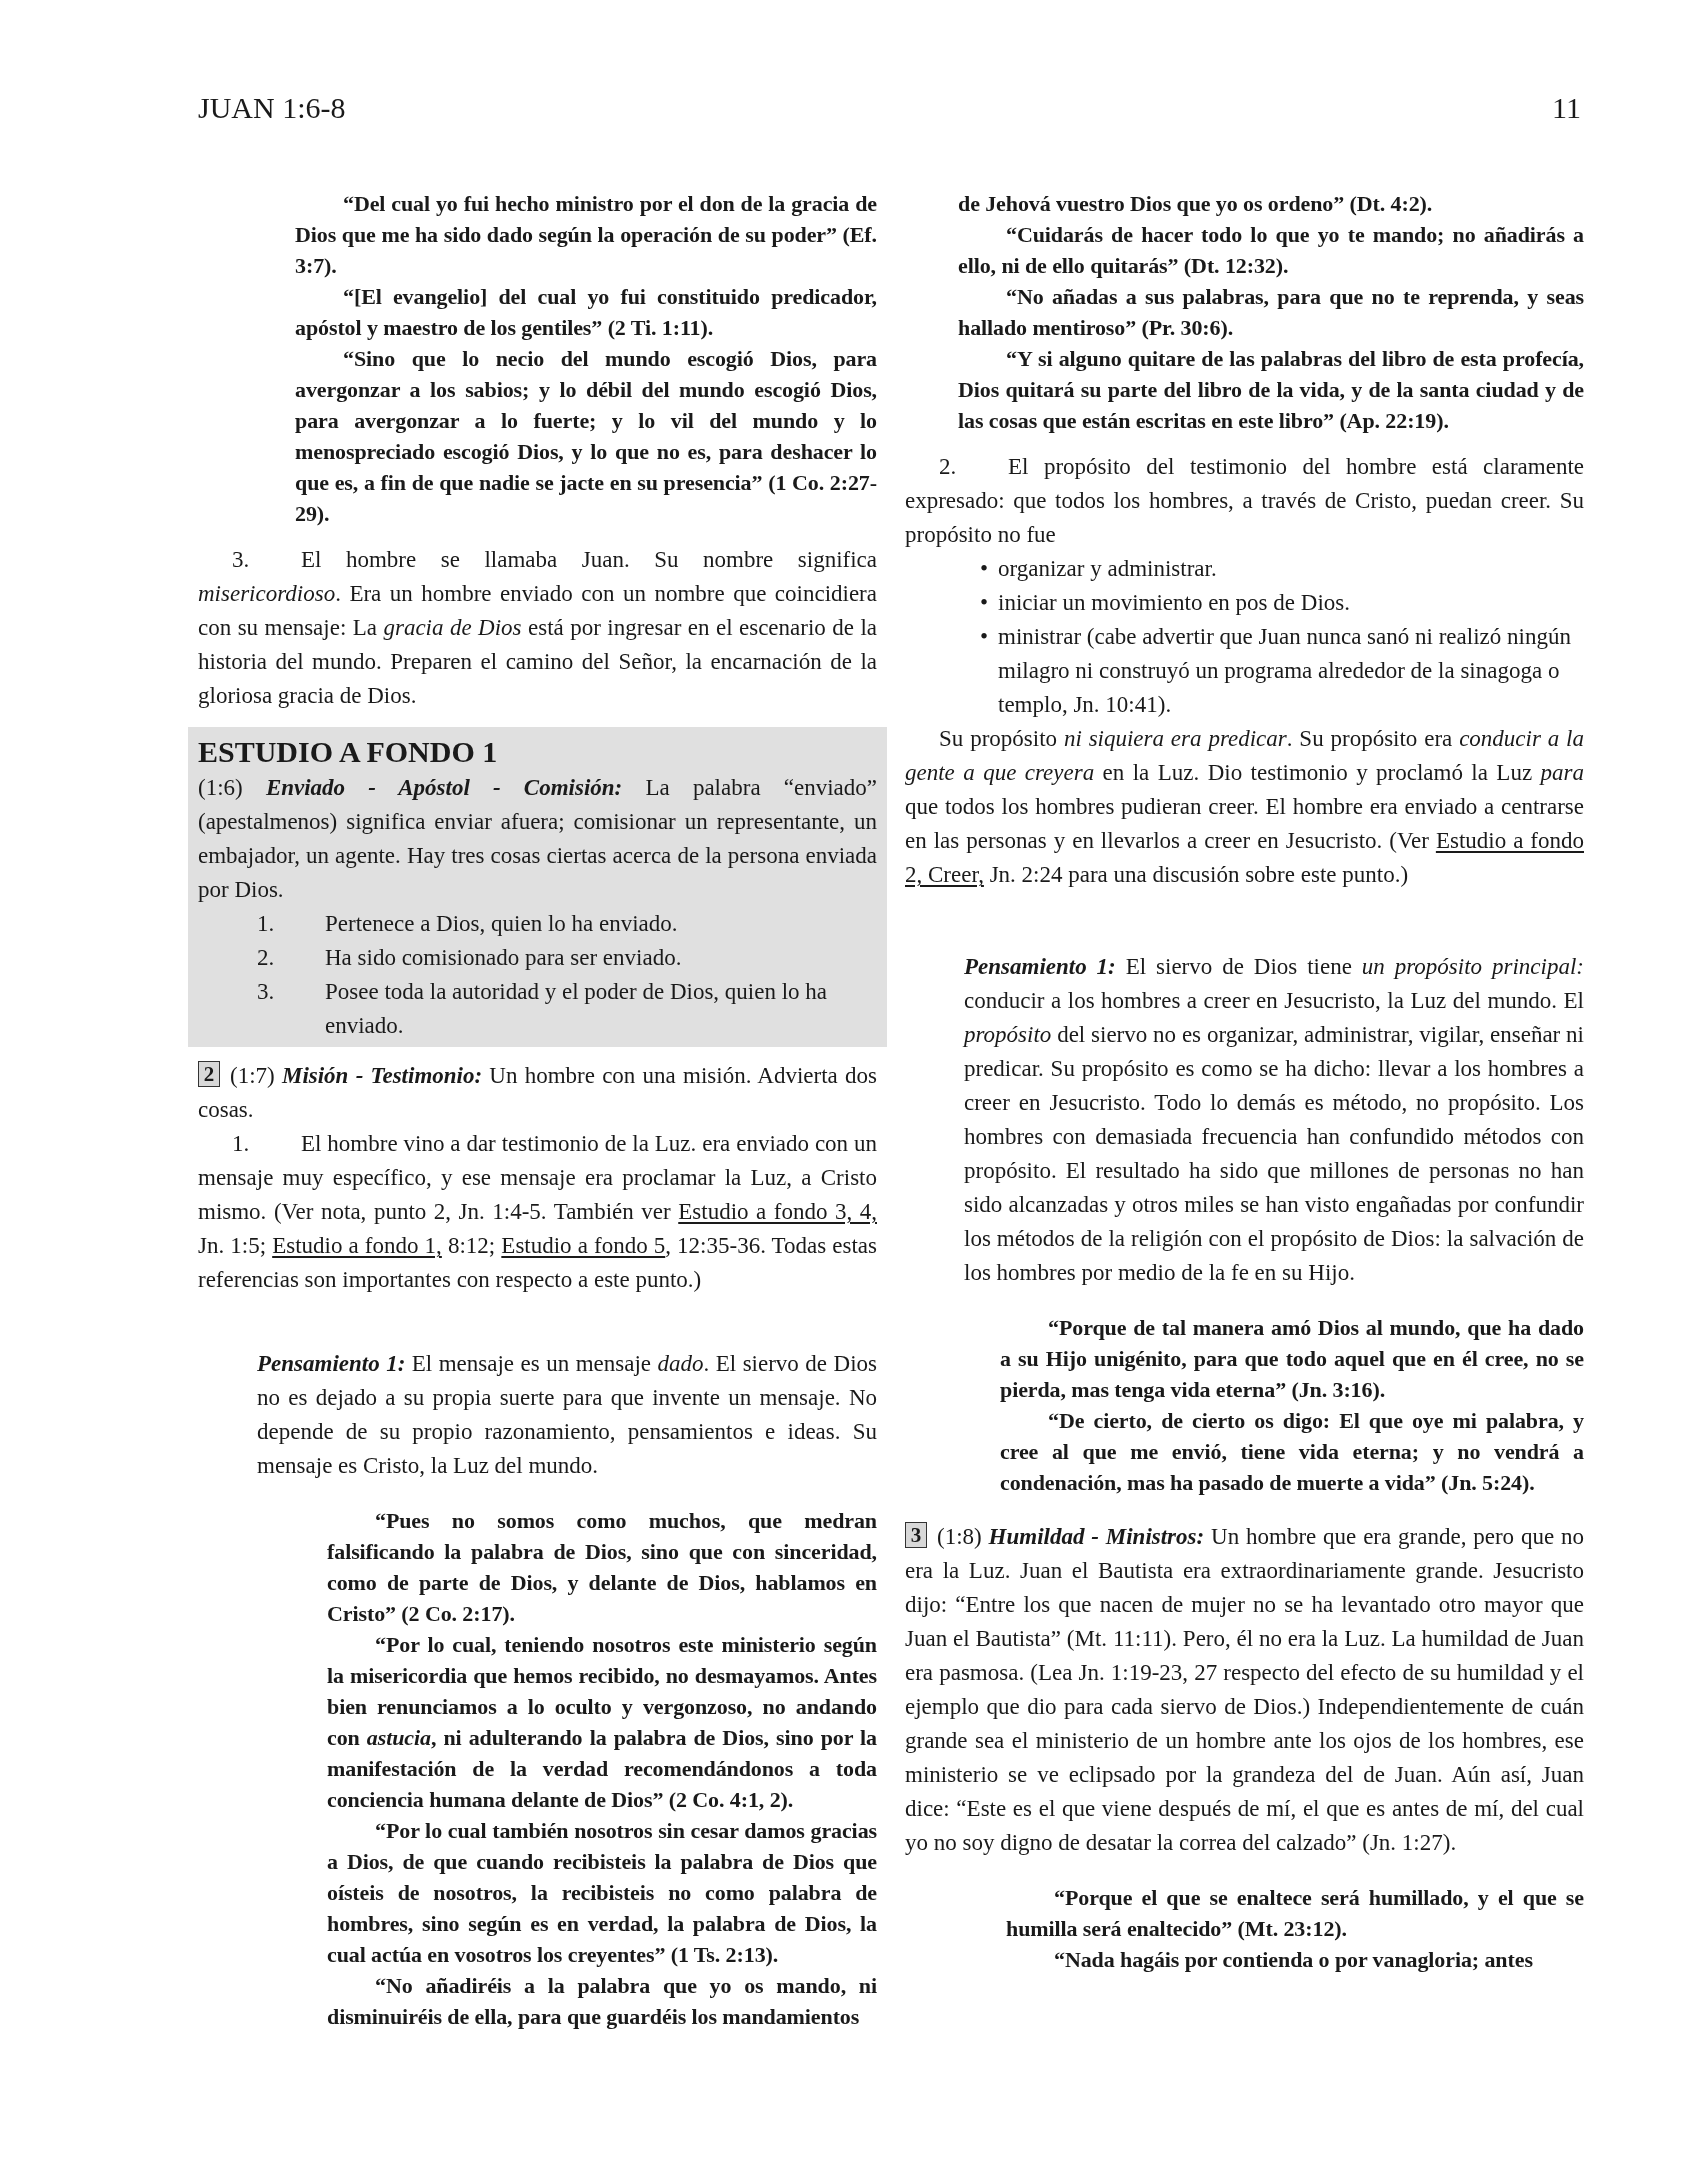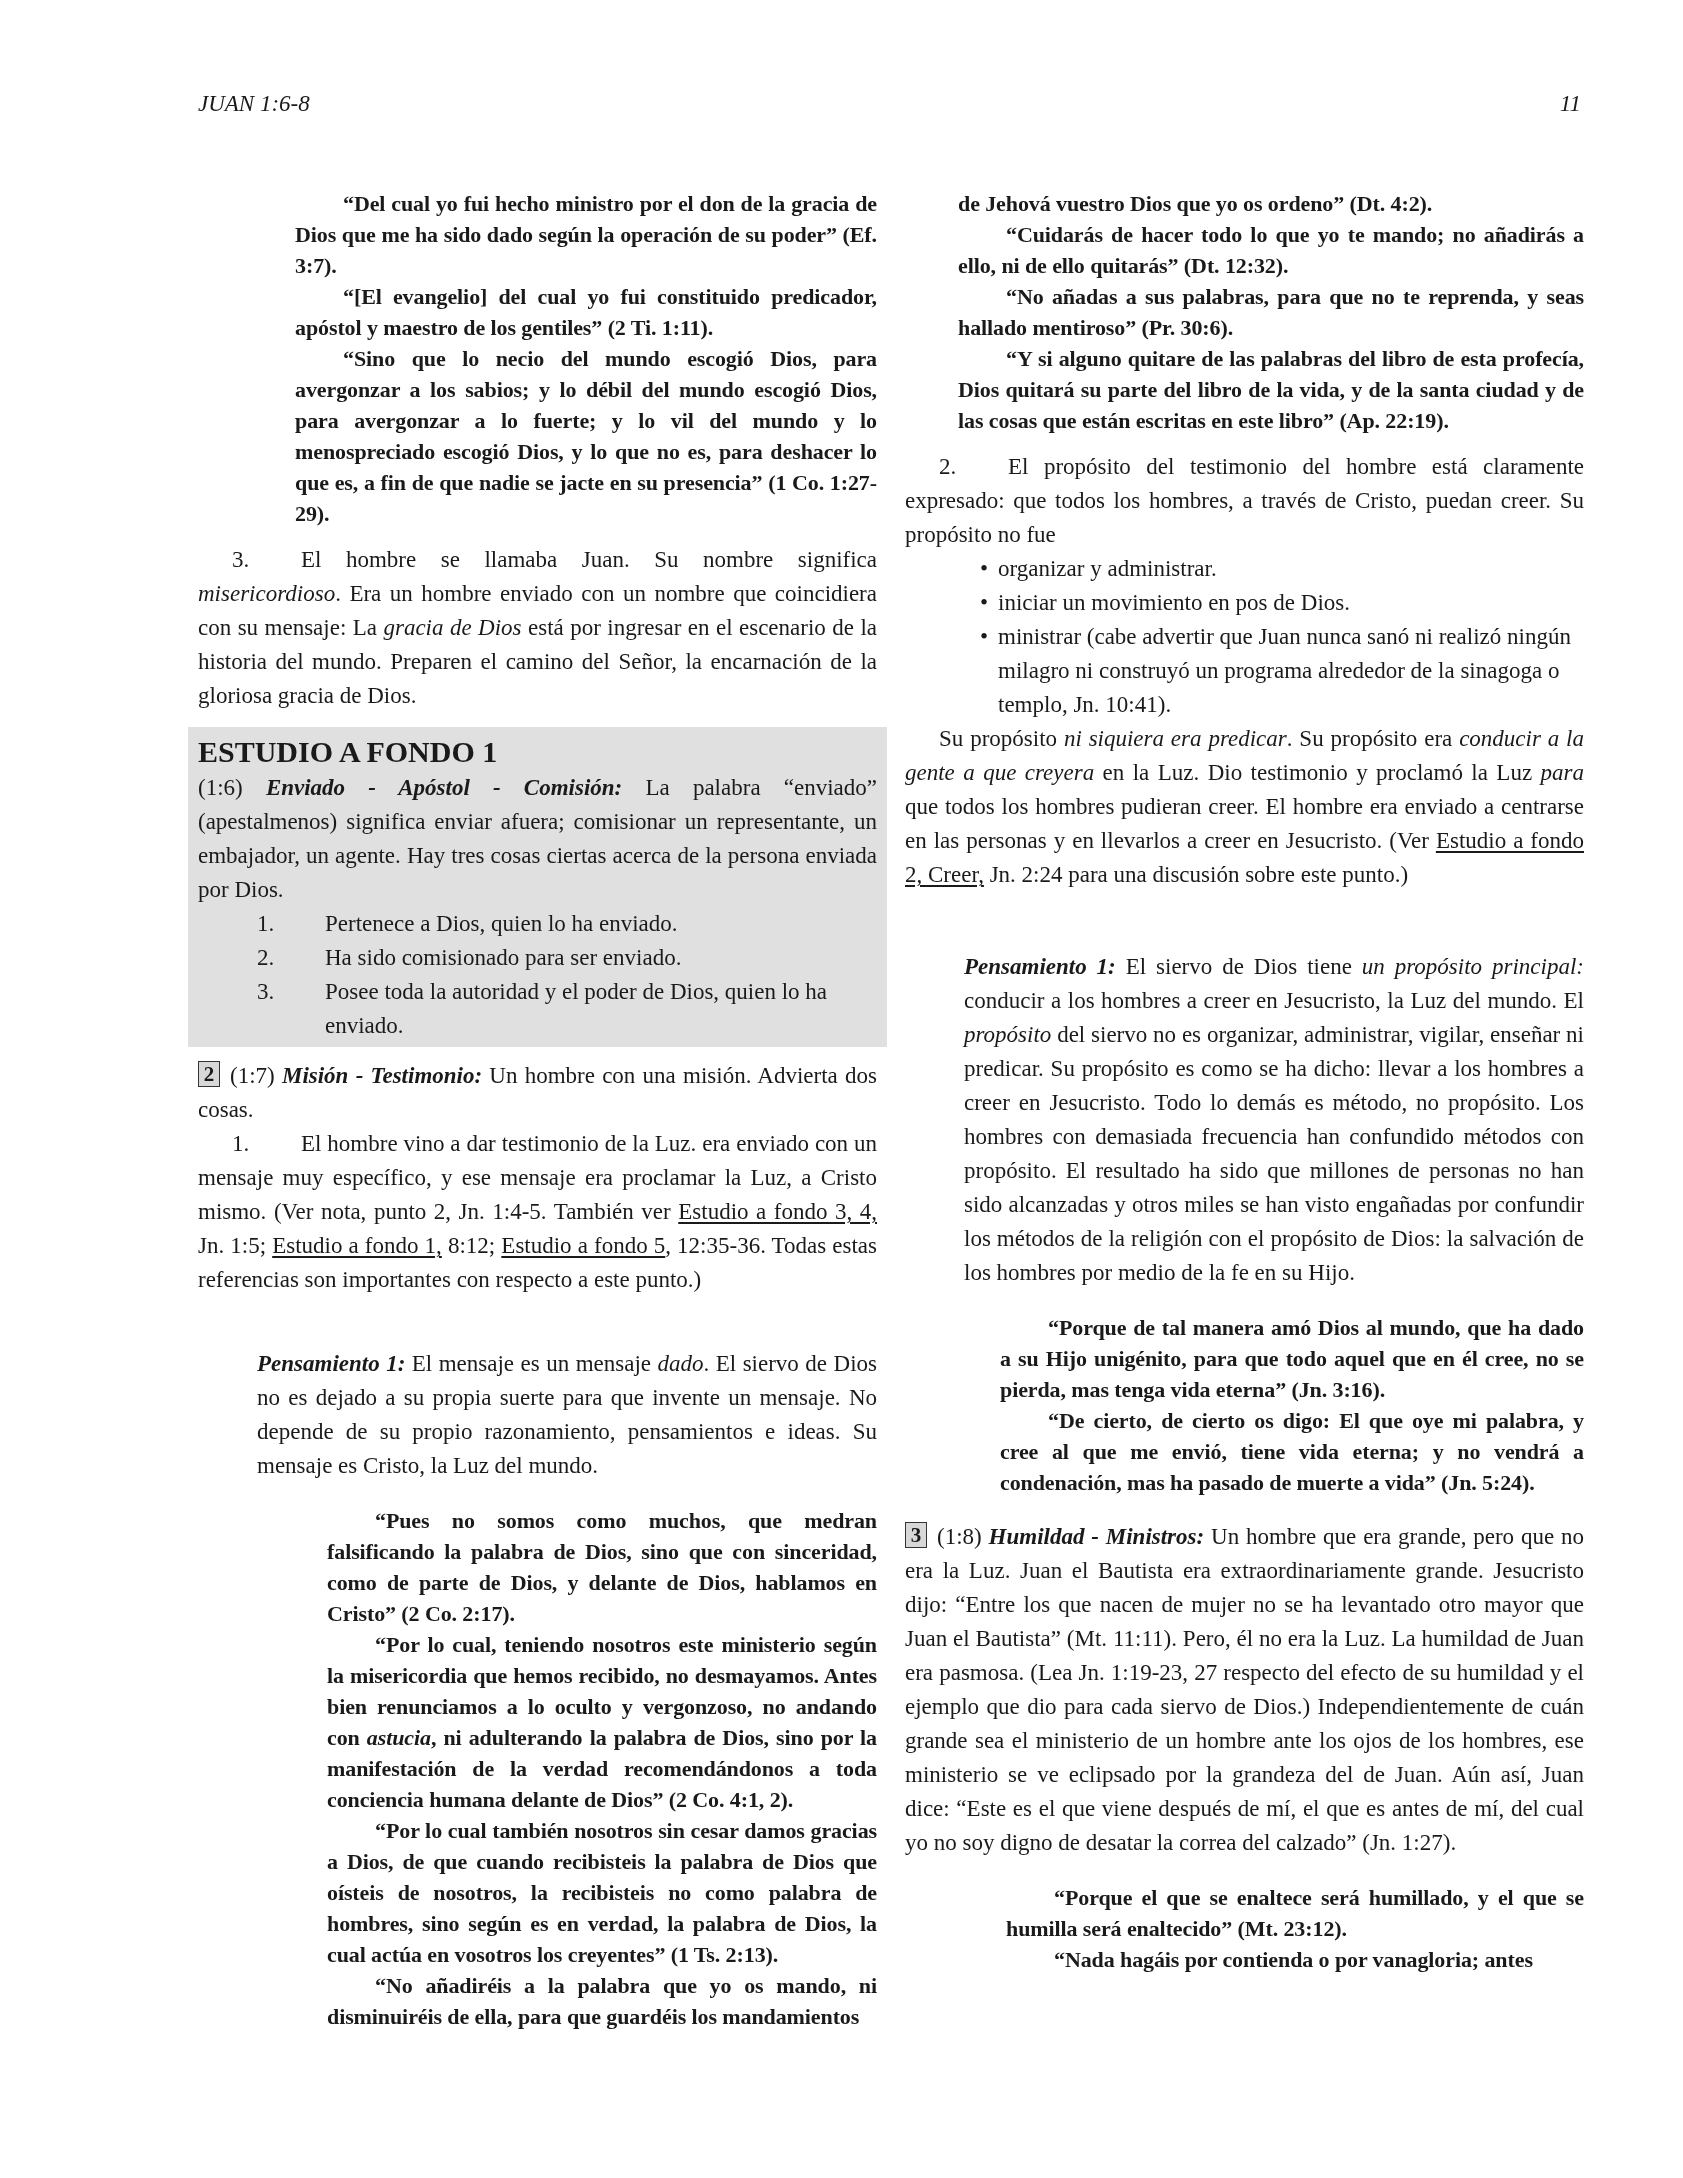--- a/index.html
+++ b/index.html
@@ -1,18 +1,18 @@
 <!DOCTYPE html>
 <html><head>
 <meta charset="utf-8">
 <style>
   html, body { margin: 0; padding: 0; background: #ffffff; }
   body { width: 1683px; height: 2178px; position: relative; overflow: hidden;
          font-family: "Liberation Serif", "DejaVu Serif", serif; color: #1a1a1a; }
-  .running-head { position: absolute; top: 91px; font-size: 23px; letter-spacing: 0; font-style: italic; }
+  .running-head { position: absolute; top: 91px; font-size: 30px; letter-spacing: 0; }
   .rh-left { left: 198px; }
   .rh-right { right: 102px; }
 
   .col { position: absolute; top: 188px; }
   .col-left { left: 198px; width: 679px; }
   .col-right { left: 905px; width: 679px; }
 
   p { margin: 0; }
   .body { font-size: 23px; line-height: 34px; text-align: justify; }
   .quote { font-weight: bold; font-size: 22px; line-height: 31px; text-align: justify; letter-spacing: -0.1px; }
@@ -48,21 +48,21 @@
 </head>
 <body>
 
 <div class="running-head rh-left">JUAN 1:6-8</div>
 <div class="running-head rh-right">11</div>
 
 <div class="col col-left">
   <div class="quote indent-q-left">
     <p>“Del cual yo fui hecho ministro por el don de la gracia de Dios que me ha sido dado según la operación de su poder” (Ef. 3:7).</p>
     <p>“[El evangelio] del cual yo fui constituido predicador, apóstol y maestro de los gentiles” (2 Ti. 1:11).</p>
-    <p>“Sino que lo necio del mundo escogió Dios, para avergonzar a los sabios; y lo débil del mundo escogió Dios, para avergonzar a lo fuerte; y lo vil del mundo y lo menospreciado escogió Dios, y lo que no es, para deshacer lo que es, a fin de que nadie se jacte en su presencia” (1 Co. 1:27-29).</p>
+    <p>“Sino que lo necio del mundo escogió Dios, para avergonzar a los sabios; y lo débil del mundo escogió Dios, para avergonzar a lo fuerte; y lo vil del mundo y lo menospreciado escogió Dios, y lo que no es, para deshacer lo que es, a fin de que nadie se jacte en su presencia” (1 Co. 2:27-29).</p>
   </div>
   <div class="gap-s"></div>
   <p class="body num-para"><span class="num">3.</span><span>El hombre se llamaba Juan. Su nombre significa </span><i>misericordioso</i><span>. Era un hombre enviado con un nombre que coincidiera con su mensaje: La </span><i>gracia de Dios</i><span> está por ingresar en el escenario de la historia del mundo. Preparen el camino del Señor, la encarnación de la gloriosa gracia de Dios.</span></p>
 
   <div class="study-box">
     <div class="study-title">ESTUDIO A FONDO 1</div>
     <p class="body"><span>(1:6) </span><b><i>Enviado - Apóstol - Comisión:</i></b><span> La palabra “enviado” (apestalmenos) significa enviar afuera; comisionar un representante, un embajador, un agente. Hay tres cosas ciertas acerca de la persona enviada por Dios.</span></p>
     <ul class="study-list">
       <li><span class="n">1.</span><span>Pertenece a Dios, quien lo ha enviado.</span></li>
       <li><span class="n">2.</span><span>Ha sido comisionado para ser enviado.</span></li>

